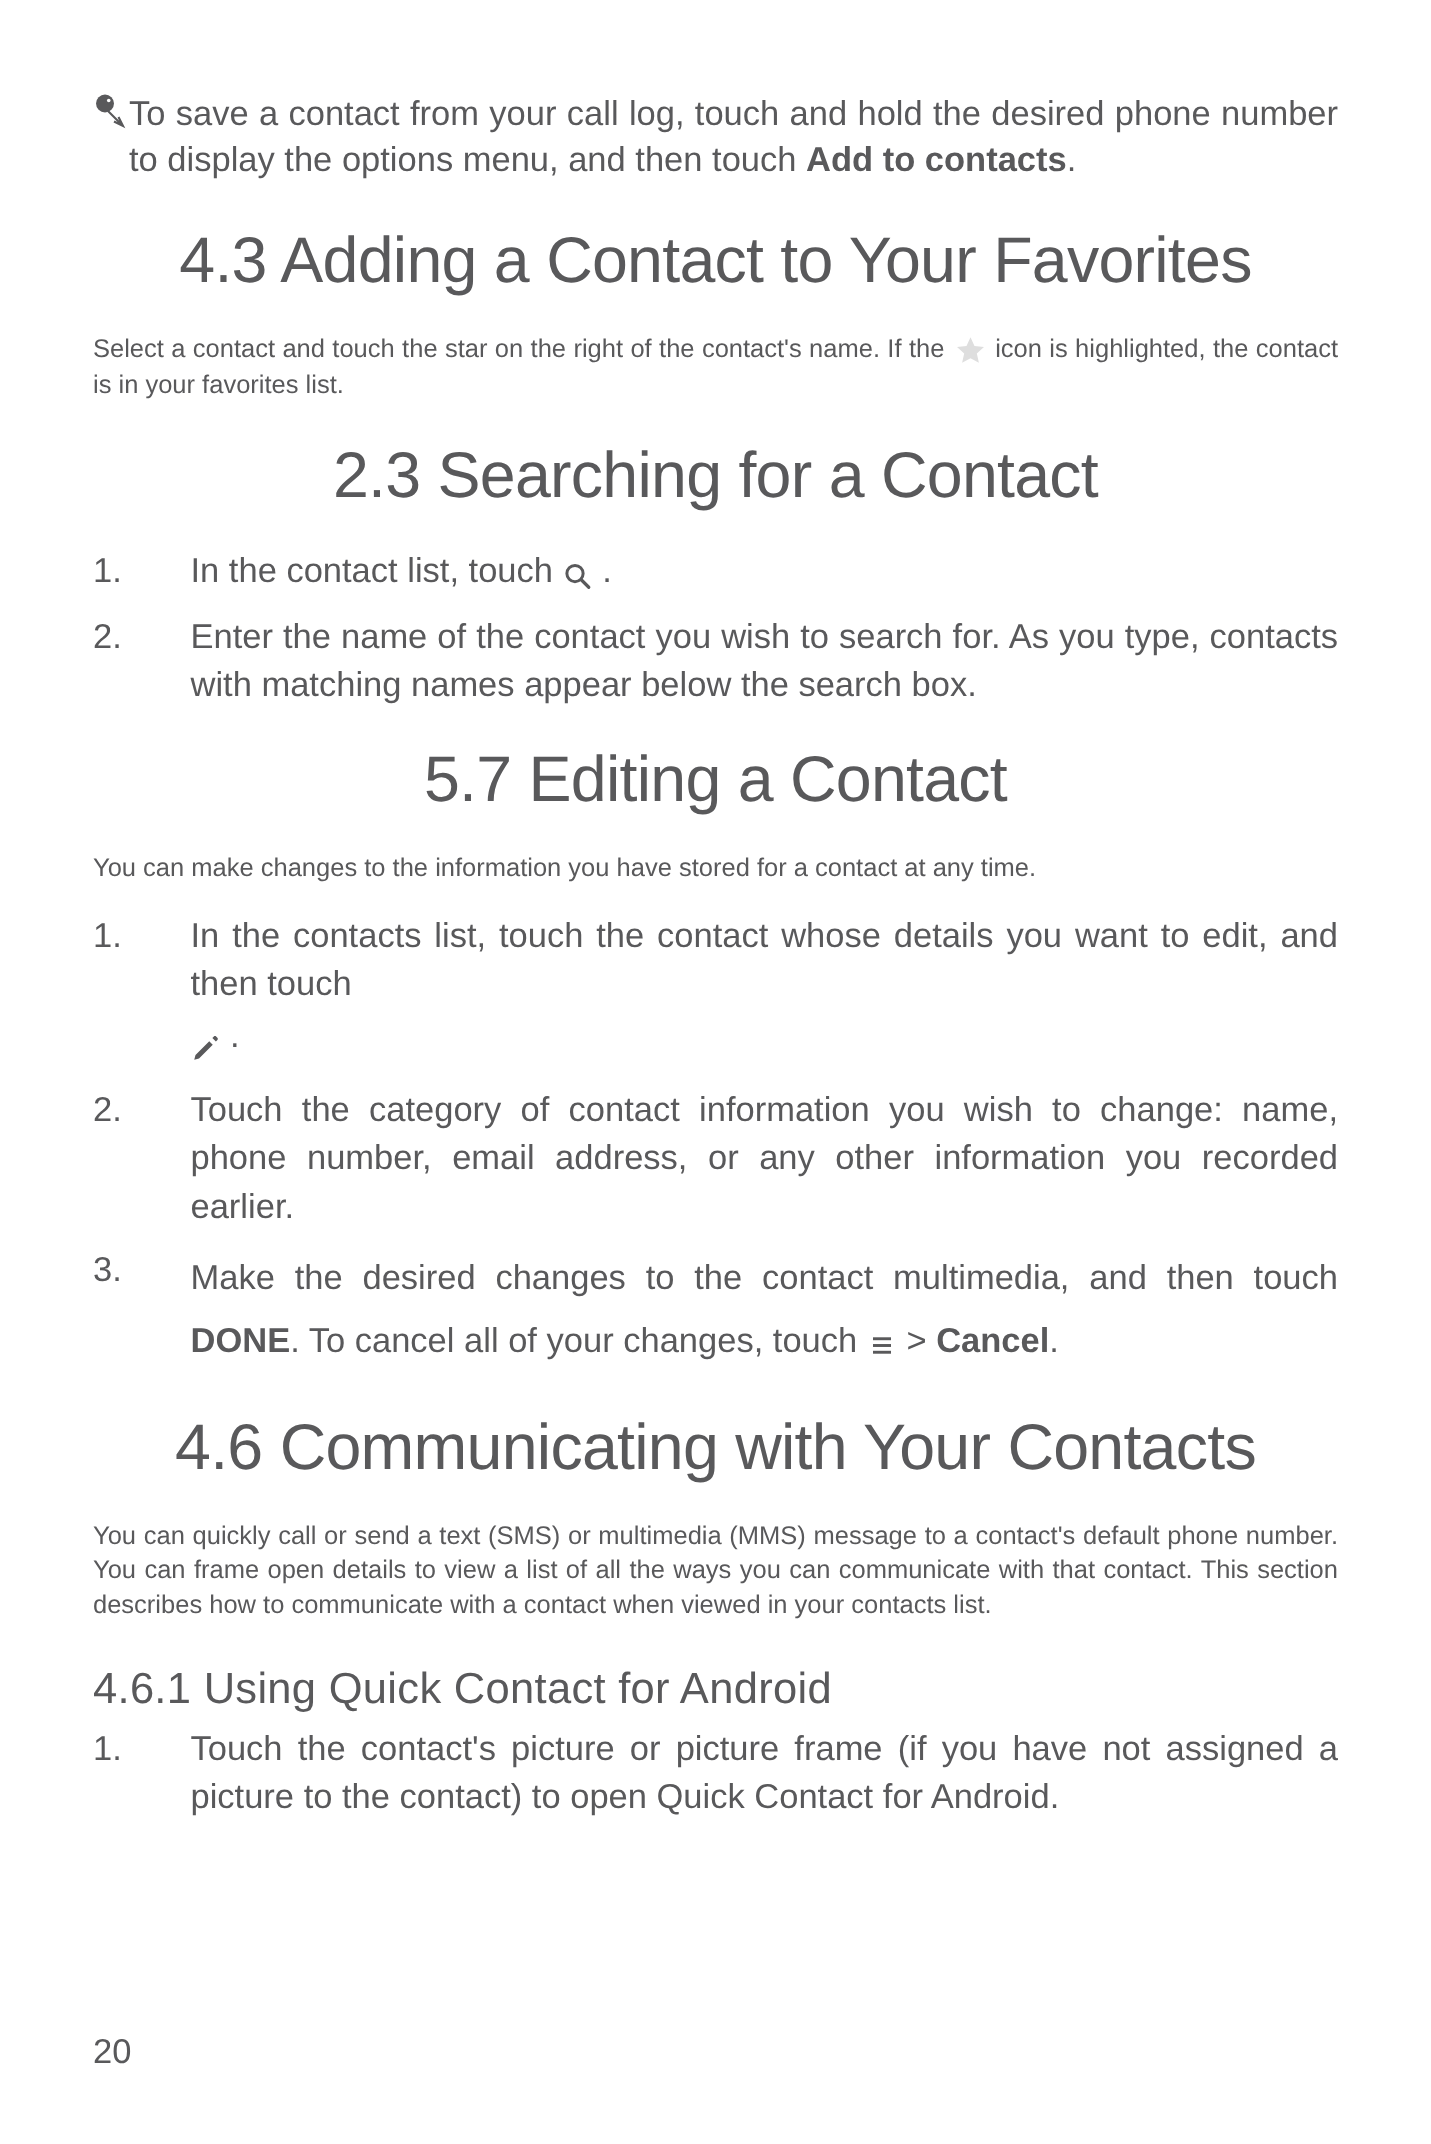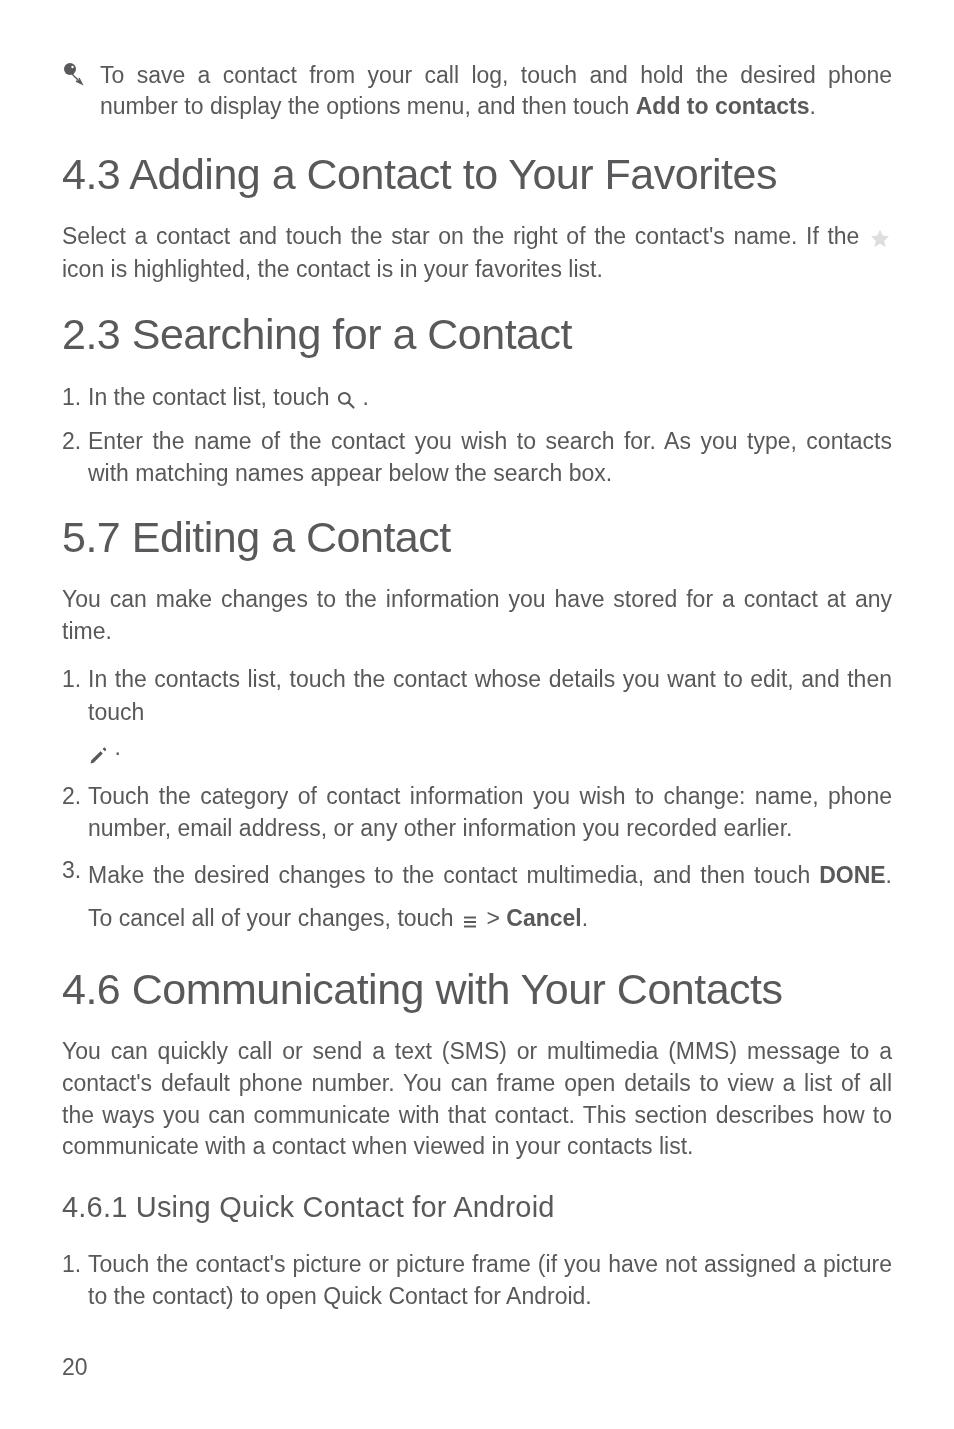--- a/index.html
+++ b/index.html
@@ -5,34 +5,34 @@
     * { margin: 0; padding: 0; box-sizing: border-box; }
     body {
       font-family: Arial, Helvetica, sans-serif;
       width: 954px;
       height: 1429px;
       padding: 60px 62px 40px 62px;
       color: #59595b;
       background: #fff;
       position: relative;
     }
-    .tip-row { display: flex; gap: 14px; margin-bottom: 28px; align-items:flex-start; }
+    .tip-row { display: flex; margin-bottom: 28px; align-items:flex-start; }
     .tip-icon { flex: 0 0 auto; margin-top: 2px; }
     .tip-text { font-size: 23px; line-height: 1.35; text-align: justify; }
-    h1 { font-weight: normal; font-size: 43px; letter-spacing: -0.5px; margin-top: 24px; margin-bottom: 22px; }
-    h2 { font-weight: normal; font-size: 29px; margin-top: 28px; margin-bottom: 24px; letter-spacing: 0.2px; }
-    .para { font-size: 23px; line-height: 1.38; text-align: justify; margin-bottom: 16px; }
+    h1 { font-weight: normal; font-size: 43px; letter-spacing: -0.5px; margin-top: 24px; margin-bottom: 22px; text-align: center; }
+    h2 { font-weight: normal; font-size: 29px; margin-top: 28px; margin-bottom: 6px; letter-spacing: 0.2px; }
+    .para { font-size: 17px; line-height: 1.38; text-align: justify; margin-bottom: 16px; }
     ol { list-style: none; padding: 0; margin: 0 0 16px 0; }
     ol li { font-size: 23px; line-height: 1.4; text-align: justify; padding-left: 26px; position: relative; margin-bottom: 10px; }
     ol li .num { position: absolute; left: 0; top: 0; }
     .inline-icon { display: inline-block; vertical-align: middle; }
     .pgnum { position: absolute; left: 62px; bottom: 48px; font-size: 23px; }
     b { color: #59595b; font-weight: bold; }
     svg { display:inline-block; vertical-align: middle; }
-    .li-body { display:block; }
+    .li-body { display:block;margin-left:39px; }
   </style>
 </head>
 <body>
 
 <div class="tip-row">
   <span class="tip-icon">
     <svg width="24" height="26" viewBox="0 0 24 26">
       <circle cx="8" cy="7" r="6" fill="#59595b"></circle>
       <circle cx="10.5" cy="5" r="1.2" fill="#fff"></circle>
       <path d="M10 12 L20 22 M14 19 L20 22 L17 16" stroke="#59595b" stroke-width="1.4" fill="none"></path>

